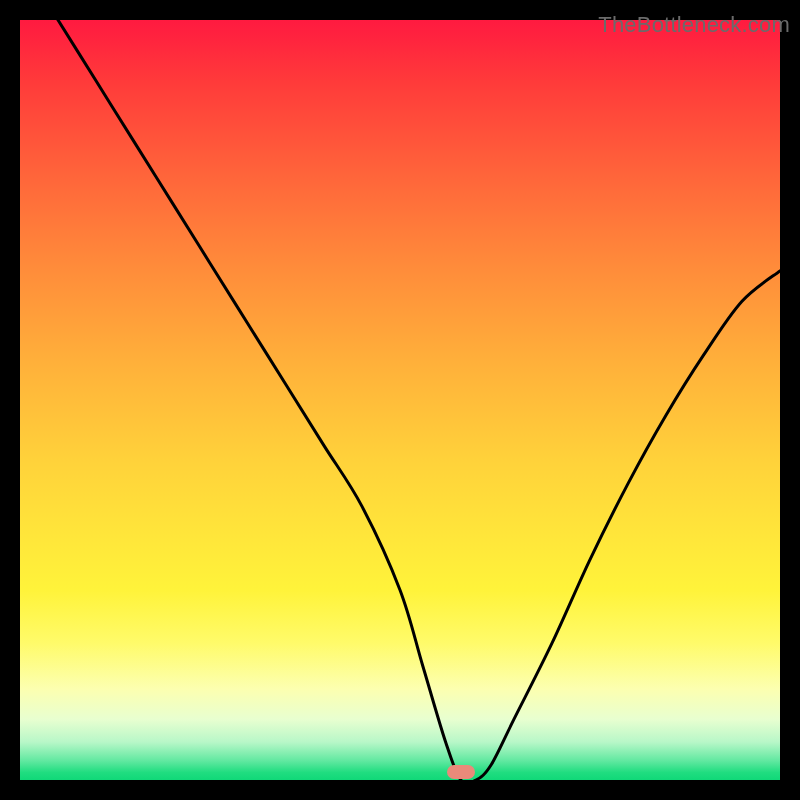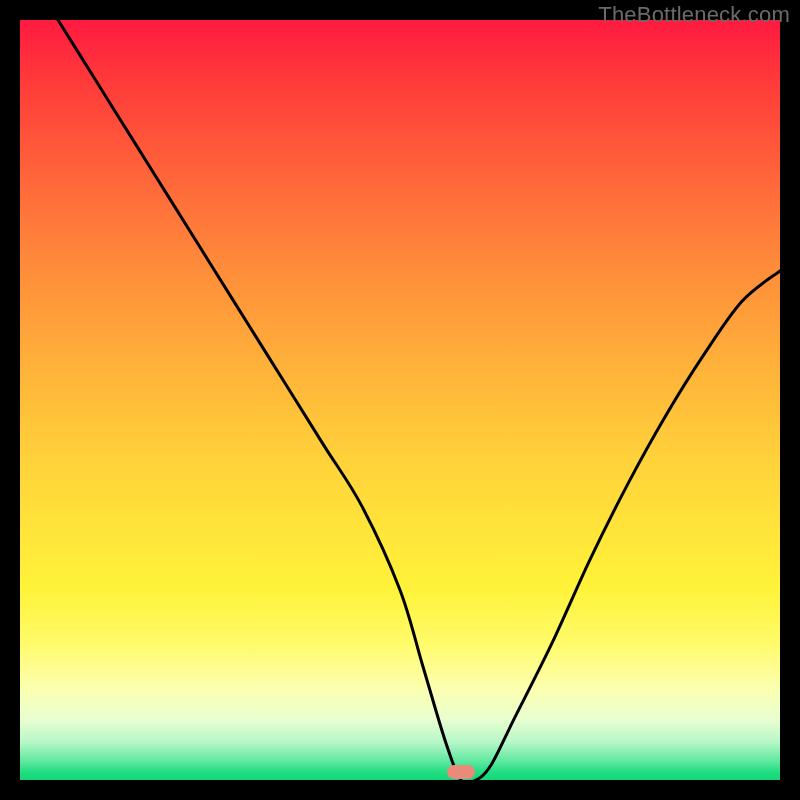--- a/index.html
+++ b/index.html
@@ -59,21 +59,21 @@
   }
   .marker {
     position: absolute;
     width: 28px;
     height: 14px;
     border-radius: 7px;
     transform: translate(-50%, -50%);
   }
   .watermark {
     position: absolute;
-    top: 2px;
+    top: 12px;
     right: 10px;
     color: #6b6b6b;
     font-size: 22px;
     font-weight: 500;
     letter-spacing: 0.2px;
   }
 </style>
 </head>
 <body>
 

